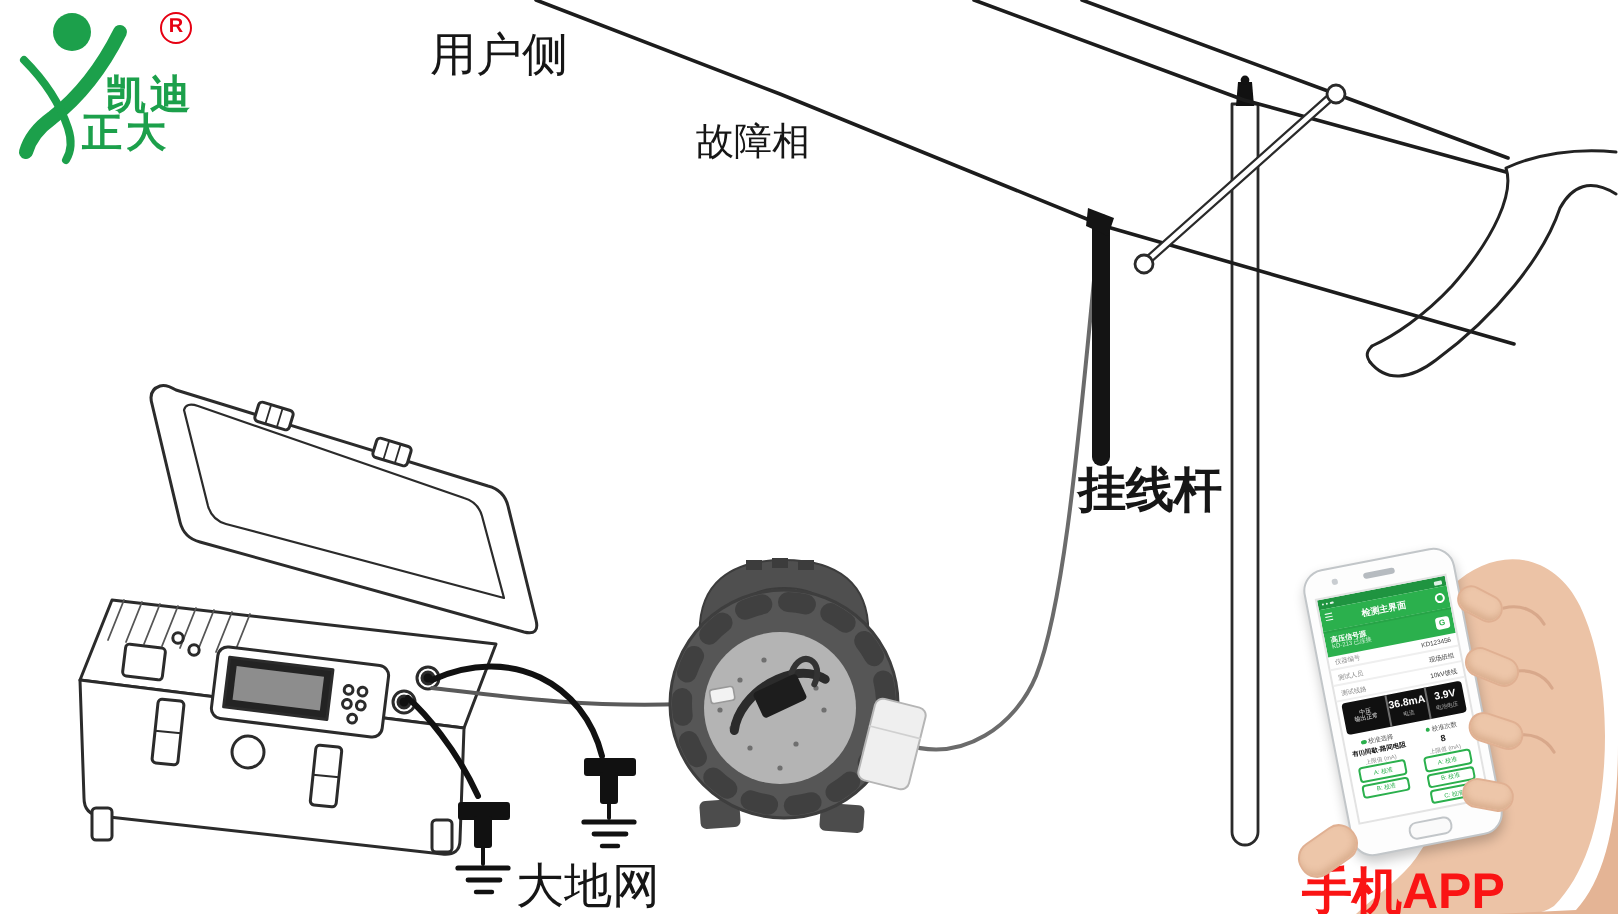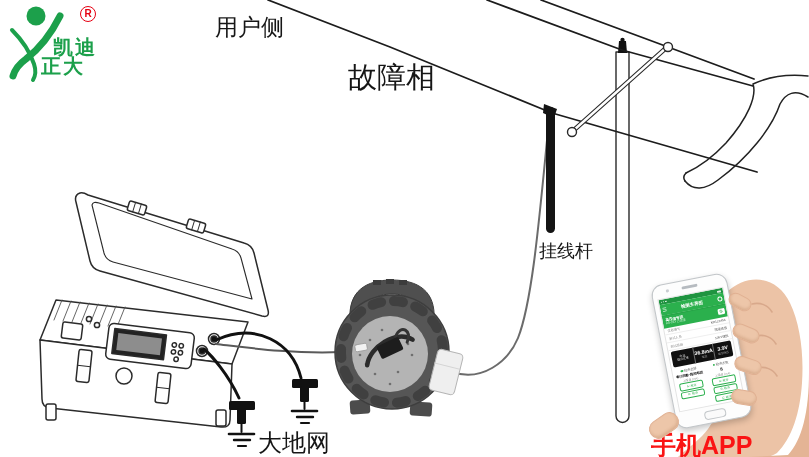--- a/index.html
+++ b/index.html
@@ -244,22 +244,22 @@
 
     <g fill="none">
       <circle cx="36" cy="16" r="9.5" fill="#1ca04b"></circle>
       <path d="M60,16 C50,36 39,49 26,59 C19,64 15,69 13,76" stroke="#1ca04b" stroke-width="7"></path>
       <path d="M12,30 C22,40 30,52 34,64 C36,70 36,75 33,80" stroke="#1ca04b" stroke-width="4"></path>
     </g>
   </g>
 </svg>
 
 <div class="lbl" style="left:215px;top:12px;font-size:23px;">用户侧</div>
-<div class="lbl" style="left:348px;top:58px;font-size:29px;">故障相</div>
-<div class="lbl" style="left:539px;top:239px;font-size:18px;">挂线杆</div>
+<div class="lbl" style="left:348px;top:58px;font-size:19px;">故障相</div>
+<div class="lbl" style="left:539px;top:229px;font-size:24px;font-weight:bold;">挂线杆</div>
 <div class="lbl" style="left:258px;top:427px;font-size:24px;">大地网</div>
 <div class="lbl lbl-red" style="left:651px;top:429px;font-size:25px;">手机APP</div>
 
 <div class="brand-txt" style="left:41px;top:34px;font-size:20px;margin-left:12px;">凯迪</div>
 <div class="brand-txt" style="left:41px;top:53px;font-size:20px;">正大</div>
 <div class="reg-badge">R</div>
 
 <div class="phone">
   <div class="speaker"></div>
   <div class="cam"></div>

